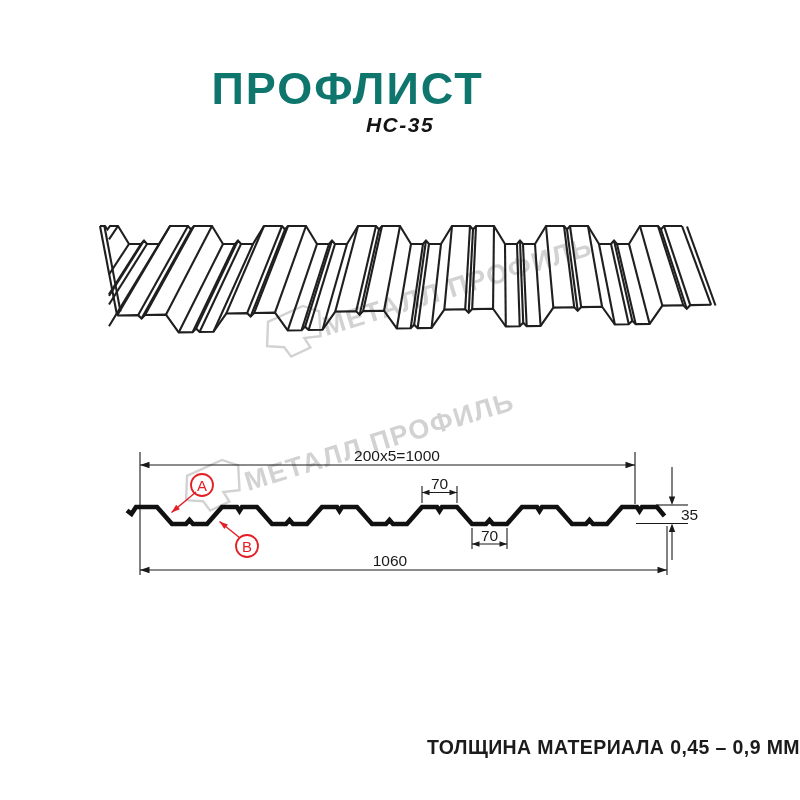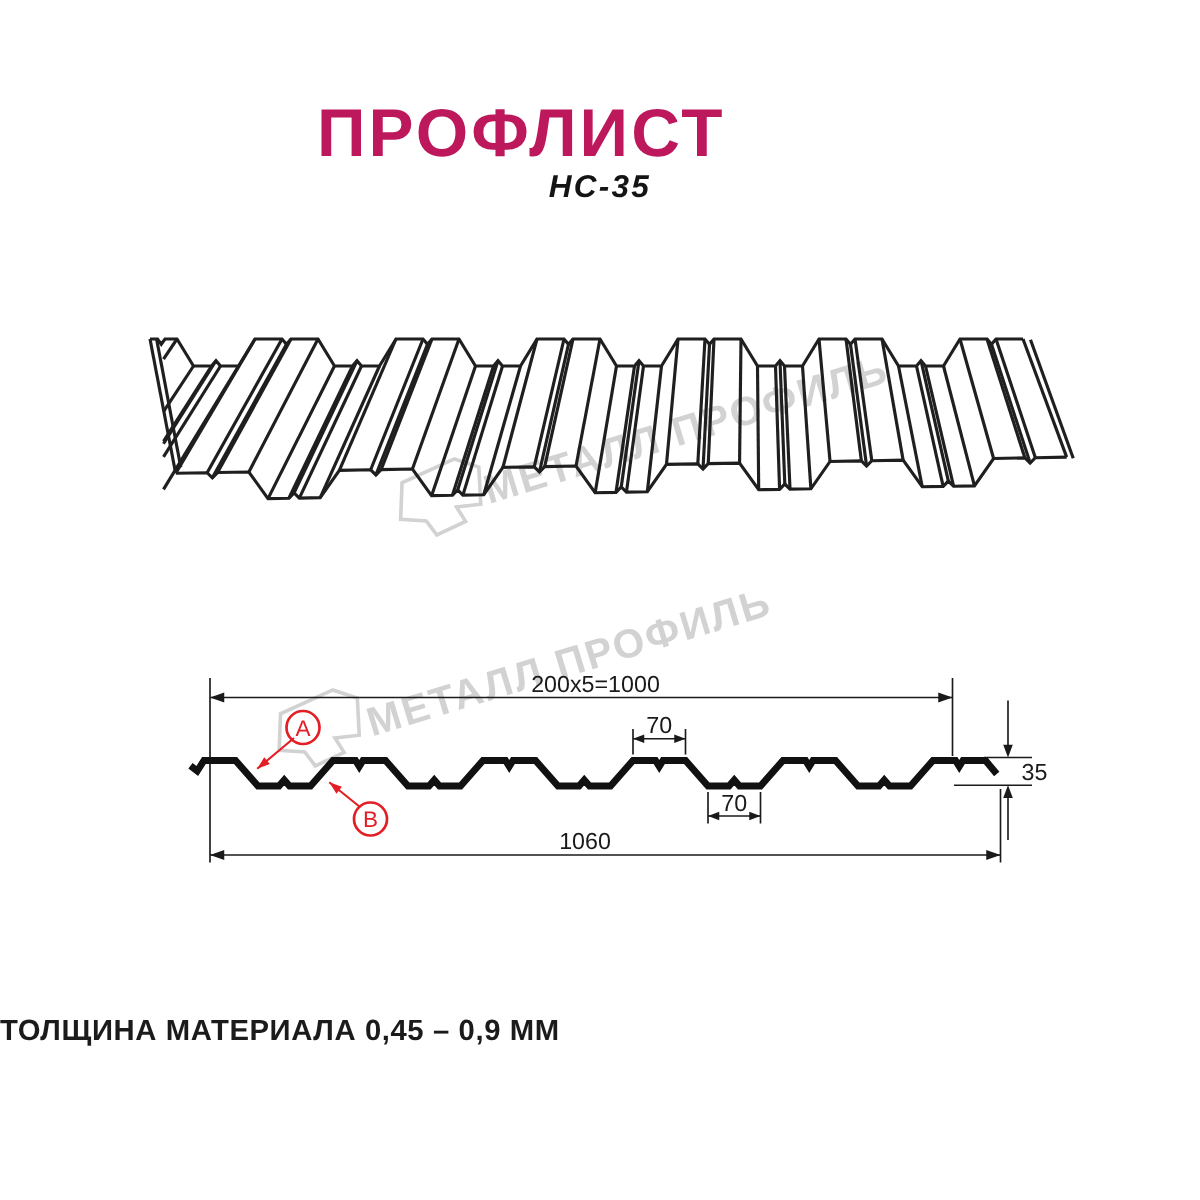--- a/index.html
+++ b/index.html
@@ -1,22 +1,22 @@
 <!DOCTYPE html>
 <html><head>
 <meta charset="utf-8">
 <style>
   html,body{margin:0;padding:0;background:#ffffff;}
   .stage{position:relative;width:800px;height:800px;background:#fff;overflow:hidden;
          font-family:"Liberation Sans",sans-serif;}
   .title{position:absolute;top:63px;left:0;width:695px;text-align:center;
-         font-size:45px;font-weight:700;letter-spacing:2px;color:#be185d;}
+         font-size:45px;font-weight:700;letter-spacing:2px;color:#0f766e;}
   .subtitle{position:absolute;top:113px;left:0;width:800px;text-align:center;
          font-size:21px;font-weight:600;letter-spacing:1.5px;color:#141414;font-style:italic;}
-  .footer-note{position:absolute;top:676px;left:0;width:800px;text-align:left;
+  .footer-note{position:absolute;top:736px;left:0;width:800px;text-align:right;
          font-size:19.5px;font-weight:600;letter-spacing:0.4px;color:#1b1b1b;}
   svg{position:absolute;top:0;left:0;}
   .dim-text{font-family:"Liberation Sans",sans-serif;font-size:15.5px;font-weight:400;fill:#1a1a1a;}
   .red-label{font-family:"Liberation Sans",sans-serif;font-size:15px;font-weight:400;fill:#e31e24;}
   .wm-text{font-family:"Liberation Sans",sans-serif;font-size:27px;font-weight:700;
            letter-spacing:1.5px;fill:#d2d2d2;}
 </style>
 </head>
 <body>
 

